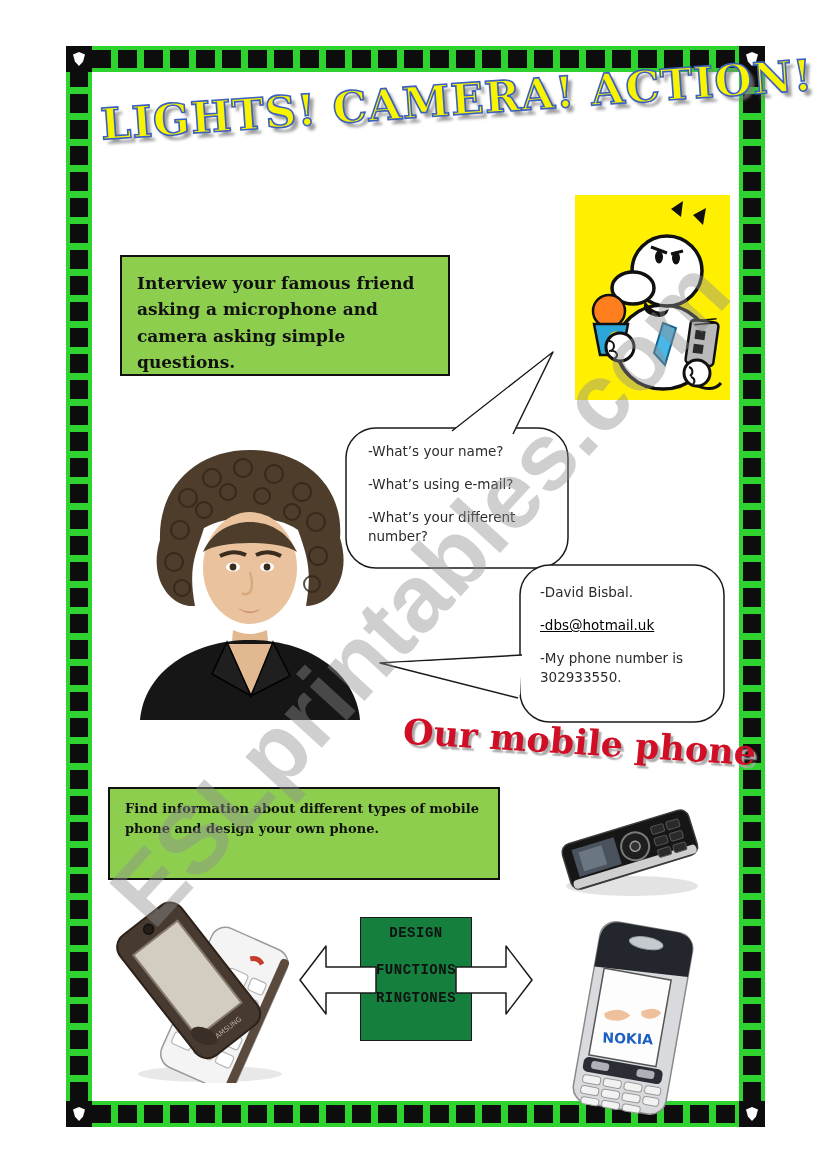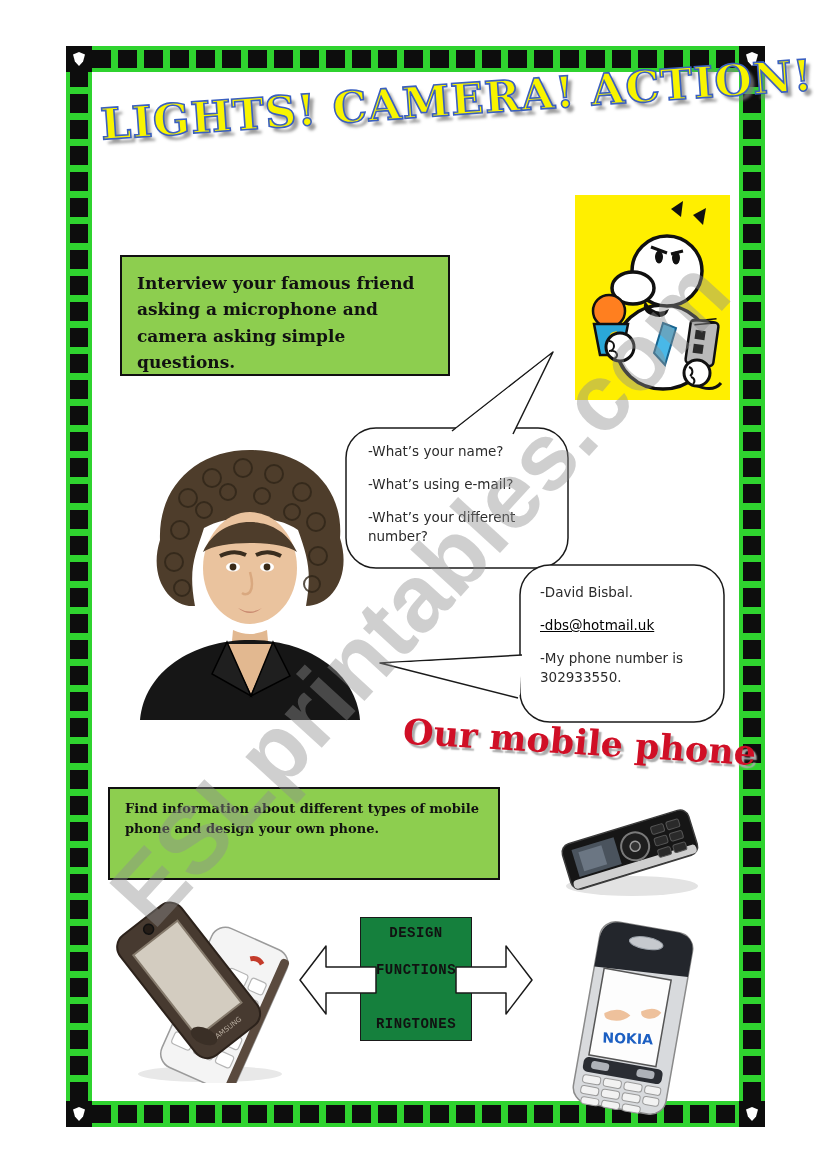--- a/index.html
+++ b/index.html
@@ -55,21 +55,21 @@
   a.mail-link{color:#000000;text-decoration:underline;cursor:pointer;}
 
   
   .flow-box{position:absolute;left:360px;top:917px;width:112px;height:124px;
      background:#15803d;border:1.5px solid #1a1a1a;box-sizing:border-box;z-index:11;
      text-align:center;font-family:Liberation Mono, monospace;font-weight:bold;
      font-size:14px;letter-spacing:.5px;color:#111;}
   .flow-box p{margin:0;padding:0;}
   .flow-box p:nth-child(1){margin-top:7px;}
   .flow-box p:nth-child(2){margin-top:21px;}
-  .flow-box p:nth-child(3){margin-top:38px;}
+  .flow-box p:nth-child(3){margin-top:12px;}
   .arrows-svg{position:absolute;left:296px;top:940px;z-index:12;}
 
   .art{position:absolute;z-index:10;}
 </style>
 </head>
 <body>
 
 <div class="page">
 
   <div class="strip strip-h" style="left:66px;top:46px;width:699px;">

